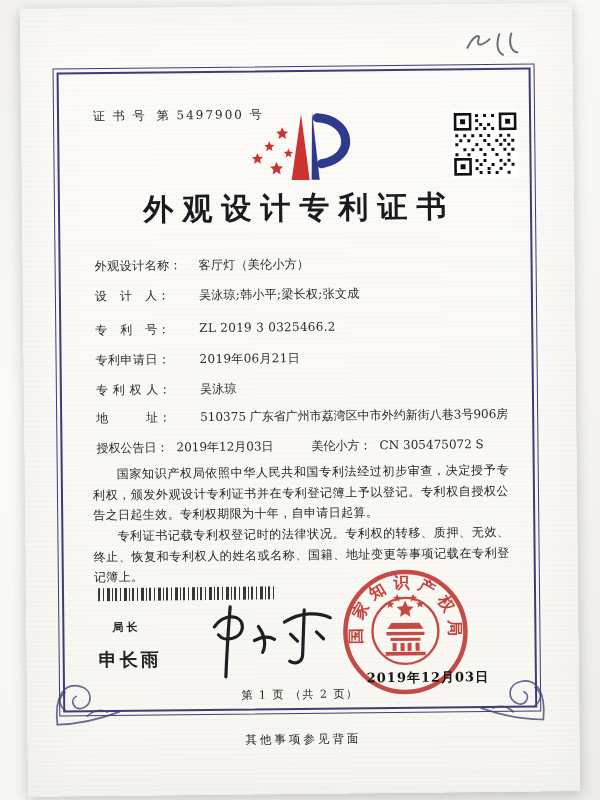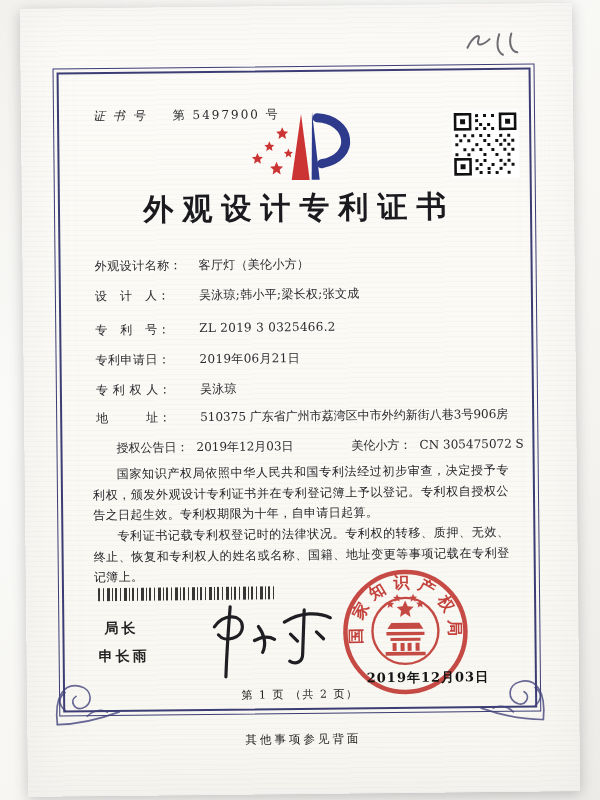--- a/index.html
+++ b/index.html
@@ -7,39 +7,39 @@
     font-family:"DejaVu Serif","Liberation Serif",serif;}
   .paper{position:absolute;left:24px;top:6px;width:552px;height:788px;
     background:
       repeating-linear-gradient(0deg, rgba(120,125,170,0.035) 0 1px, transparent 1px 5px),
       linear-gradient(180deg,#fcfbf7 0%,#faf9f4 60%,#f7f6f0 100%);
     box-shadow:0 3px 14px rgba(60,60,70,.28), inset 0 0 60px rgba(190,190,200,.15);
     transform:rotate(-0.6deg);}
   .frame{position:absolute;left:36px;top:64px;width:474px;height:640px;box-sizing:border-box;
     border:2.5px solid #3d3d75;outline:1px solid #3d3d75;outline-offset:3px;}
   .cert-no{position:absolute;left:34px;top:34px;font-size:12px;letter-spacing:2px;color:#2a2a2e;white-space:nowrap;}
-  .cert-no .lbl{margin-right:26px;font-style:italic;}
+  .cert-no .lbl{margin-right:10px;}
   .logo{position:absolute;left:186px;top:34px;}
   .qr{position:absolute;left:392px;top:40px;}
   .title{position:absolute;left:0;top:116px;width:100%;text-align:center;
     font-size:30px;font-weight:600;letter-spacing:9px;padding-left:9px;box-sizing:border-box;color:#1b1b1f;}
   .frow{position:absolute;left:34px;right:18px;display:flex;font-size:12px;color:#2b2b2f;letter-spacing:.5px;white-space:nowrap;}
   .frow .flabel{flex:0 0 104px;}
   .frow .fvalue{letter-spacing:.3px;}
   .grant{position:absolute;left:34px;right:18px;top:366px;font-size:12px;color:#2b2b2f;display:flex;white-space:nowrap;}
   .grant .pair2{margin-left:38px;}
-  .grant .glabel{margin-right:8px;margin-left:20px;}
+  .grant .glabel{margin-right:8px;}
   .paras{position:absolute;left:30px;right:24px;top:390px;font-size:12px;line-height:1.72;
     color:#26262a;text-align:justify;letter-spacing:.4px;}
   .paras p{margin:0;text-indent:2em;}
   .barcode{position:absolute;left:34px;top:514px;width:178px;height:13px;opacity:.88;
     background:repeating-linear-gradient(90deg,#1c1c1c 0 2px,transparent 2px 5px,#1c1c1c 5px 6px,
       transparent 6px 9px,#1c1c1c 9px 12px,transparent 12px 14px,#1c1c1c 14px 15px,transparent 15px 17px);}
-  .signoff-title{position:absolute;left:40px;top:546px;font-size:14px;font-weight:600;letter-spacing:3px;color:#222;}
-  .signoff-name{position:absolute;left:34px;top:574px;font-size:14px;font-weight:600;letter-spacing:3px;color:#222;}
+  .signoff-title{position:absolute;left:48px;top:546px;font-size:11px;font-weight:600;letter-spacing:3px;color:#222;}
+  .signoff-name{position:absolute;left:34px;top:574px;font-size:18px;font-weight:600;letter-spacing:3px;color:#222;}
   .signature{position:absolute;left:128px;top:520px;}
   .seal{position:absolute;left:266px;top:486px;mix-blend-mode:multiply;opacity:.93;z-index:3;}
   .seal-date{position:absolute;left:278px;top:598px;width:170px;text-align:center;z-index:4;
     font-size:13px;font-weight:700;letter-spacing:1px;color:#141414;white-space:nowrap;}
   .page-info{position:absolute;left:0;bottom:6px;width:100%;text-align:center;font-size:11px;letter-spacing:1.5px;color:#222;}
   .back-note{position:absolute;left:0;top:726px;width:100%;text-align:center;font-size:11.5px;letter-spacing:3px;color:#1e1e1e;}
   .flourish{position:absolute;bottom:-18px;width:74px;height:74px;z-index:2;}
   .flourish.fl-left{left:-16px;}
   .flourish.fl-right{right:-16px;transform:scaleX(-1);}
   .hand-mark{position:absolute;left:436px;top:16px;transform:rotate(7deg);}

